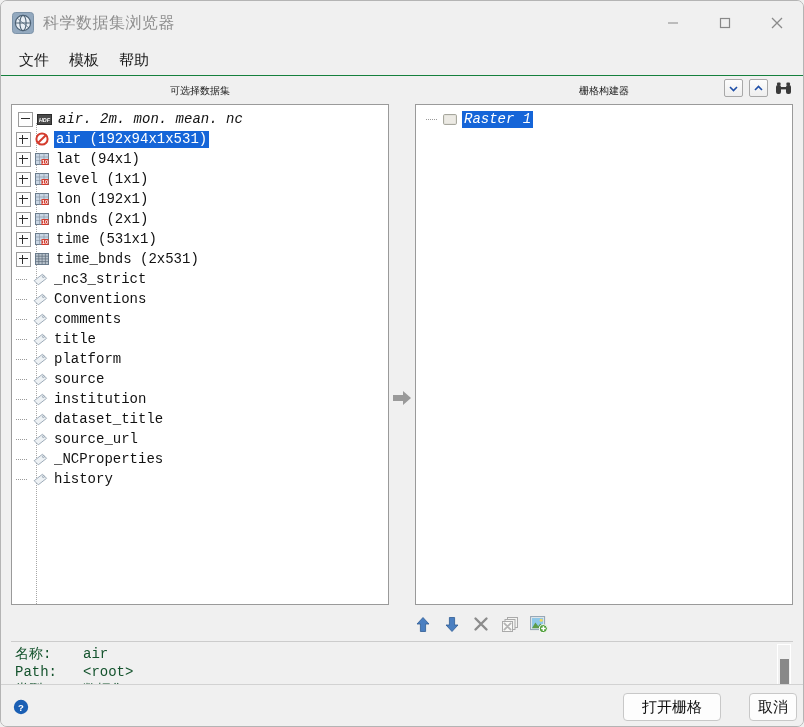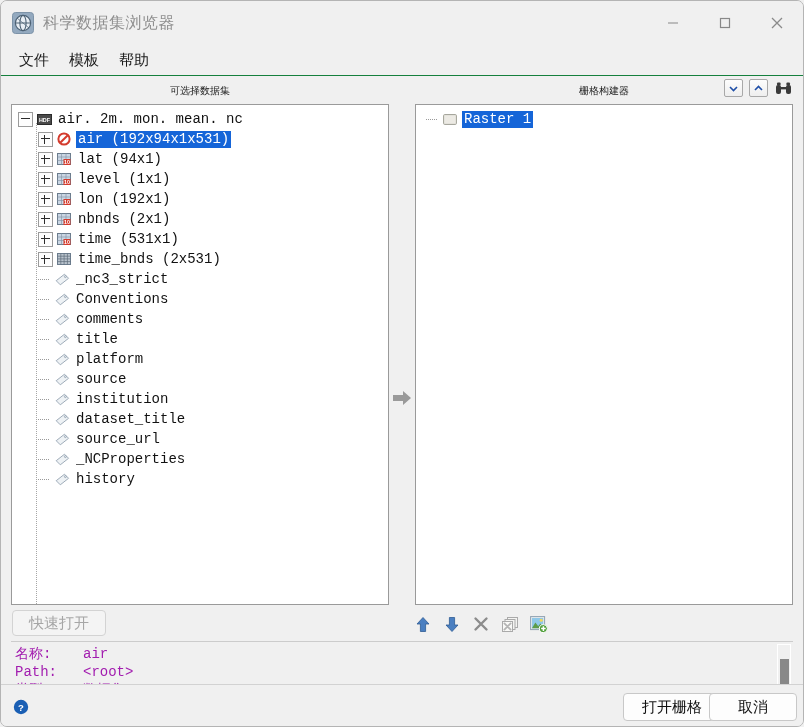--- a/index.html
+++ b/index.html
@@ -152,22 +152,22 @@
     font-size: 14px;
     color: #111;
     white-space: nowrap;
     position: relative;
   }
   .lbl { padding: 0 2px; line-height: 17px; }
   .lbl.sel {
     background: #1565d8;
     color: #ffffff;
   }
-  .indent0 { padding-left: 6px; }
-  .indent1 { padding-left: 26px; }
+  .indent0 { padding-left: 6px; font-style: italic; }
+  .indent1 { padding-left: 4px; }
 
   .expander {
     width: 13px;
     height: 13px;
     border: 1px solid #9b9b9b;
     background: #fdfdfd;
     display: inline-block;
     position: relative;
     flex: 0 0 auto;
     margin-right: 3px;
@@ -256,21 +256,21 @@
     background: #f0f0f0;
     border-top: 1px solid #cccccc;
     box-sizing: border-box;
   }
   .info-grid {
     position: absolute;
     left: 4px;
     top: 3px;
     font-family: "Liberation Mono", monospace;
     font-size: 14px;
-    color: #a21caf;
+    color: #14532d;
     line-height: 18px;
   }
   .irow { display: flex; }
   .ikey { width: 68px; flex: 0 0 auto; }
   .ival { white-space: nowrap; }
   .note { padding-left: 22px; }
 
   .vscroll {
     position: absolute;
     right: 2px;
@@ -315,21 +315,21 @@
     border-radius: 4px;
     background: #fdfdfd;
     font-size: 15px;
     color: #111;
     display: flex;
     align-items: center;
     justify-content: center;
     box-sizing: border-box;
   }
   .btn-primary { right: 84px; width: 98px; }
-  .btn-cancel  { right: 8px;  width: 88px; }
+  .btn-cancel  { right: 8px;  width: 48px; }
 </style>
 </head>
 <body>
 
 <div class="window">
 
   <div class="titlebar">
     <span class="app-icon">
       <svg width="22" height="22" viewBox="0 0 22 22">
         <rect x="0.5" y="0.5" width="21" height="21" rx="3" fill="#93a9bf" stroke="#7d93a8"></rect>
@@ -637,21 +637,20 @@
           <span class="ico">
             <svg width="14" height="13" viewBox="0 0 14 13">
               <rect x="0.6" y="1.6" width="12.8" height="9.8" rx="1" fill="#eceae4" stroke="#9e9e94"></rect>
             </svg>
           </span>
           <span class="lbl sel">Raster 1</span>
         </div>
       </div>
     </div>
 
-    <div class="quick-open">快速打开</div>
 
     <div class="right-tools">
       <div class="rt-ico">
         <svg width="16" height="17" viewBox="0 0 16 17">
           <path d="M8 1.5 L14 8 H10.6 V15.5 H5.4 V8 H2 Z" fill="#4a7fc1" stroke="#2f5c93" stroke-width="0.8"></path>
         </svg>
       </div>
       <div class="rt-ico">
         <svg width="16" height="17" viewBox="0 0 16 17">
           <path d="M8 15.5 L14 9 H10.6 V1.5 H5.4 V9 H2 Z" fill="#4a7fc1" stroke="#2f5c93" stroke-width="0.8"></path>

